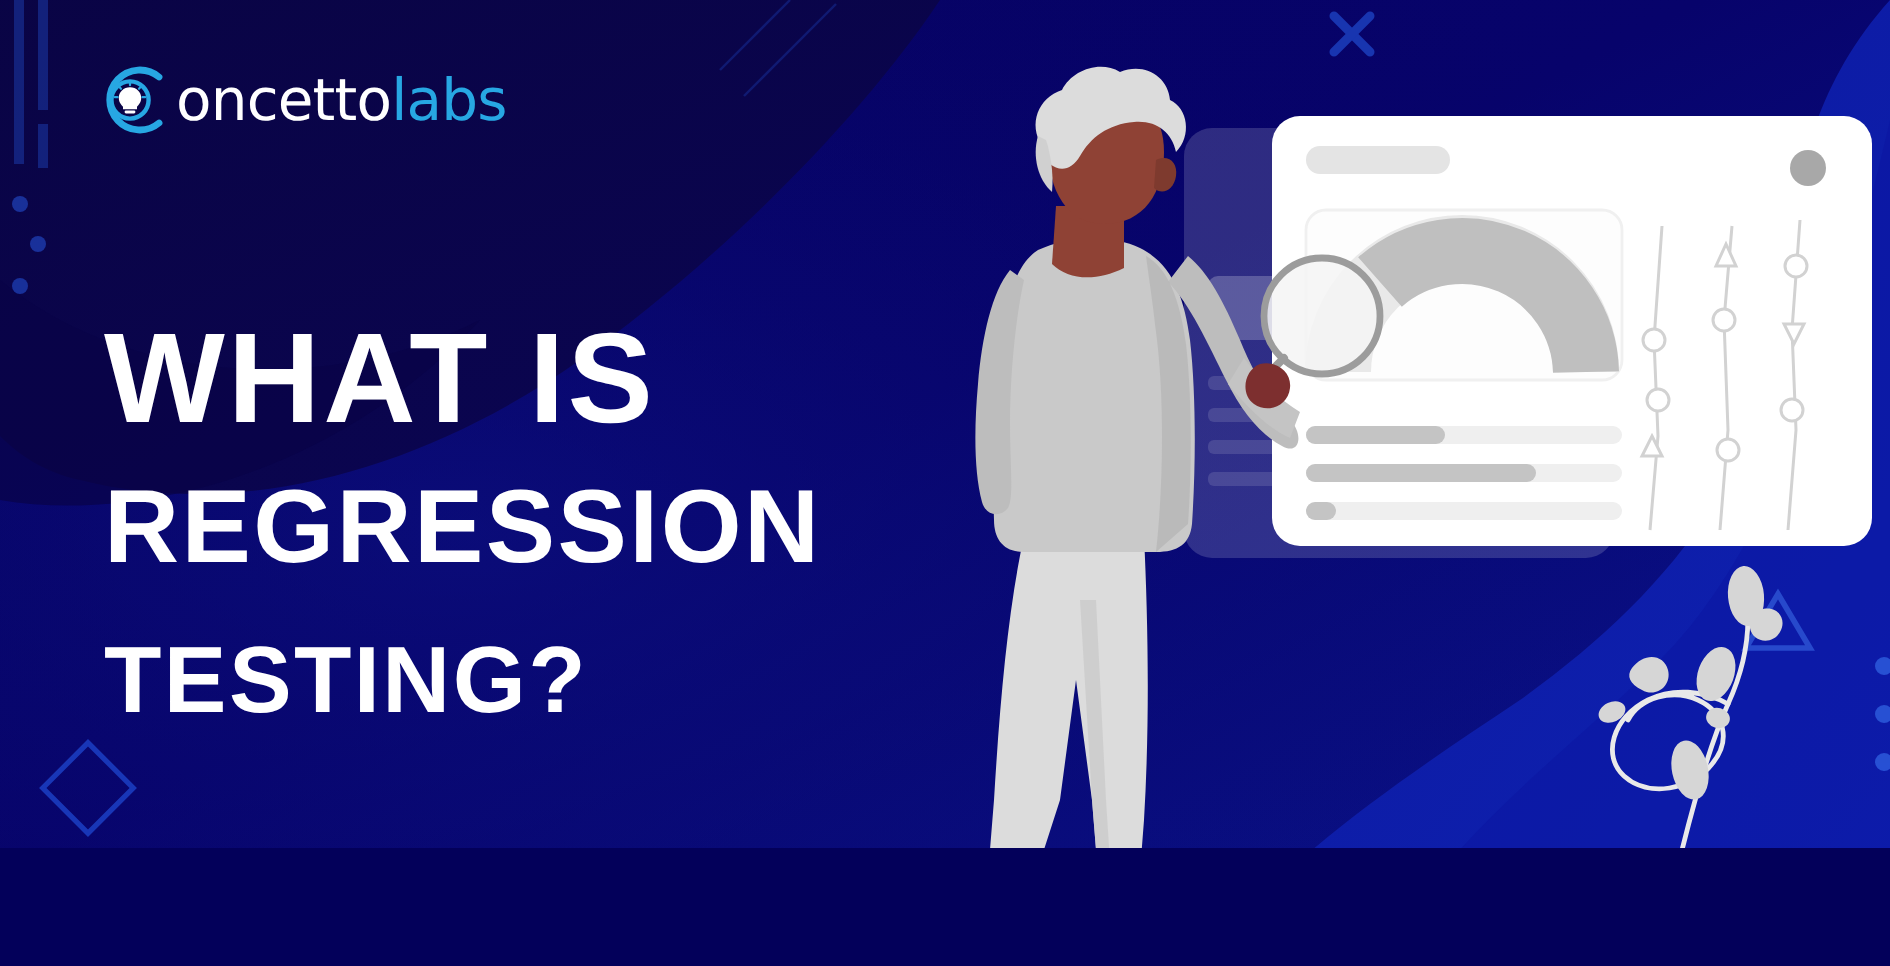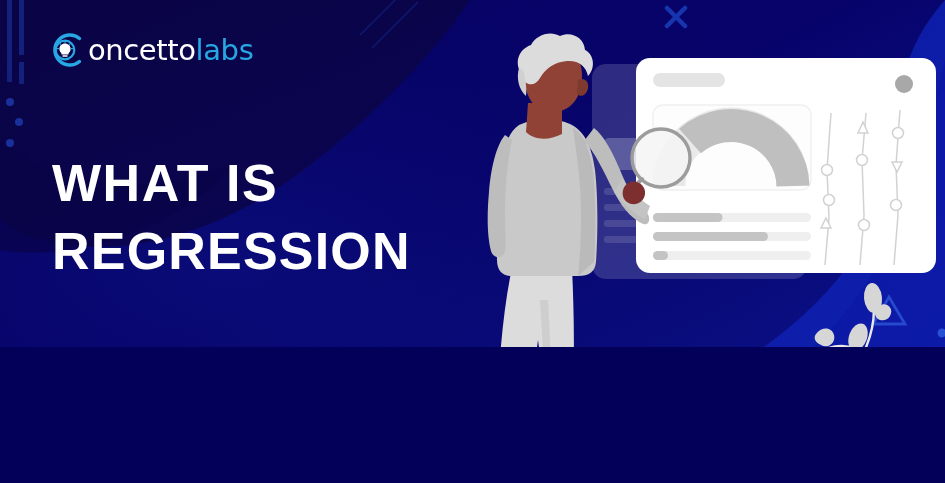--- a/index.html
+++ b/index.html
@@ -5,21 +5,21 @@
 <style>
   * { margin:0; padding:0; box-sizing:border-box; }
   html, body {
     width:945px; height:483px;
     background:#03005a;
     font-family:"Liberation Sans", sans-serif;
     overflow:hidden;
   }
   #banner {
     position:relative;
-    width:945px; height:347px;
+    width:945px; height:424px;
     overflow:hidden;
     background:#4c1d95;
   }
   .layer { position:absolute; top:0; left:0; width:945px; height:483px; }
   svg.layer { display:block; }
 
   
   #logo {
     position:absolute;
     left:48px; top:28px;
@@ -41,21 +41,21 @@
   #logo-text .c { color:#27a7e3; }
 
   
   #headline {
     position:absolute;
     left:52px; top:155px;
     z-index:40;
     color:#ffffff;
   }
   #headline div { white-space:nowrap; font-weight:700; }
-  .hl1 { font-size:52px; letter-spacing:1.5px; line-height:1.08; }
+  .hl1 { font-size:64px; letter-spacing:1.5px; line-height:1.08; }
   .hl2 { font-size:52px; letter-spacing:1.2px; line-height:1.55; }
   .hl3 { font-size:47px; letter-spacing:1.2px; line-height:1.5; }
 </style>
 </head>
 <body>
 
 <div id="banner">
 
   <svg class="layer" viewBox="0 0 945 483" width="945" height="483" preserveAspectRatio="none">
     <defs>
@@ -280,15 +280,16 @@
       </g>
     </svg>
     <div id="logo-text">
       <span class="w">oncetto</span><span class="c">labs</span>
     </div>
   </div>
 
   <div id="headline">
     <div class="hl1">WHAT IS</div>
     <div class="hl2">REGRESSION</div>
+    <div class="hl3">TESTING?</div>
   </div>
 
 </div>
 
 </body></html>

